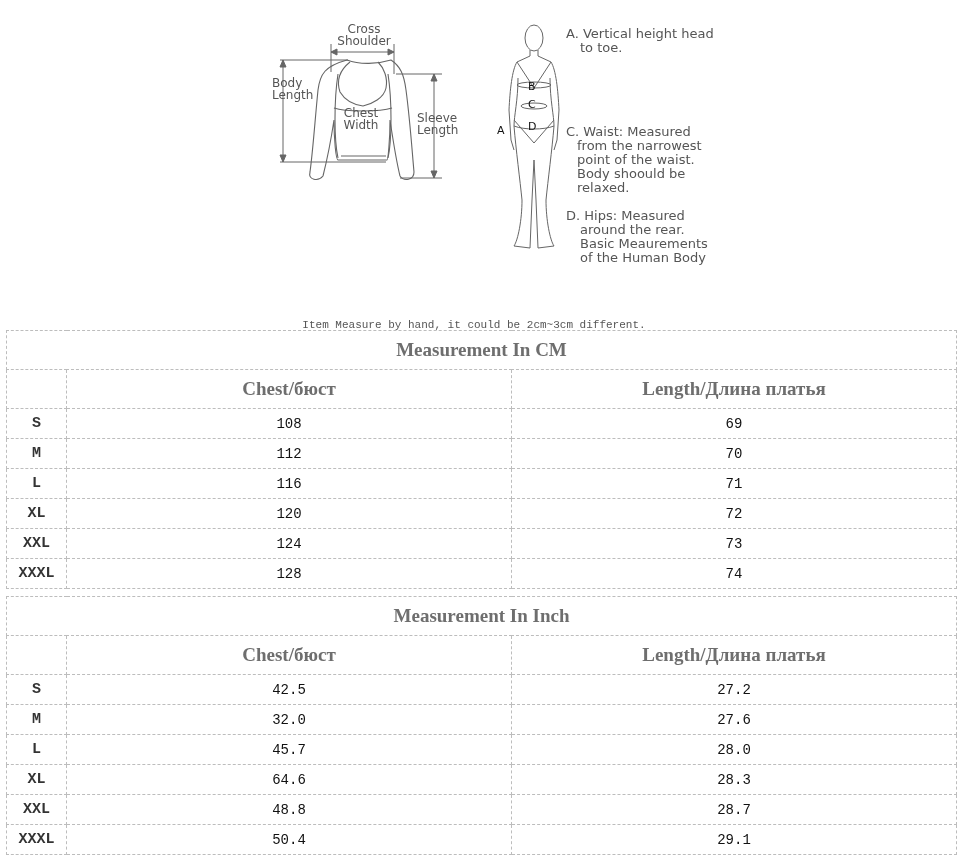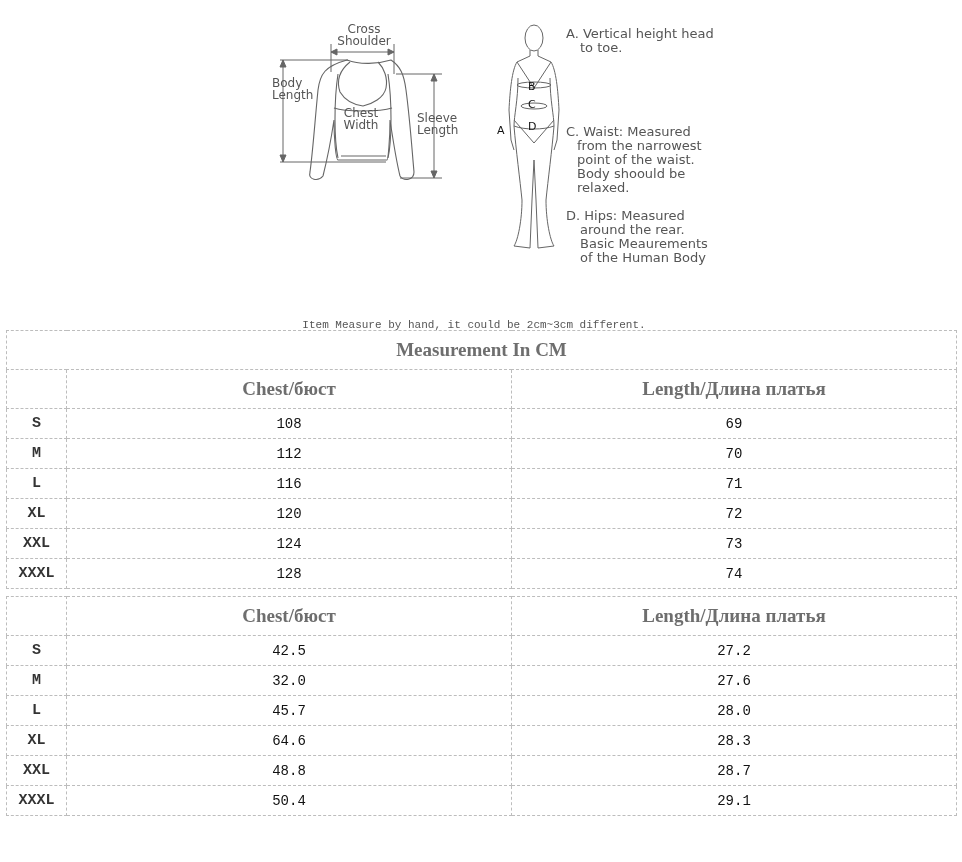--- a/index.html
+++ b/index.html
@@ -162,20 +162,23 @@
 </tbody>
   </table>
 
 <table class="tbl" id="tbl-inch">
   <colgroup>
       <col style="width:60px">
       <col style="width:445px">
       <col style="width:445px">
     </colgroup>
   <tbody>
+      <tr class="title">
+        <td colspan="3">Measurement In Inch</td>
+      </tr>
   <tr class="hdr">
     <td></td>
     <td>Chest/бюст</td>
     <td>Length/Длина платья</td>
   </tr>
   <tr class="row">
         <td class="size">S</td>
         <td>42.5</td>
         <td>27.2</td>
       </tr>

